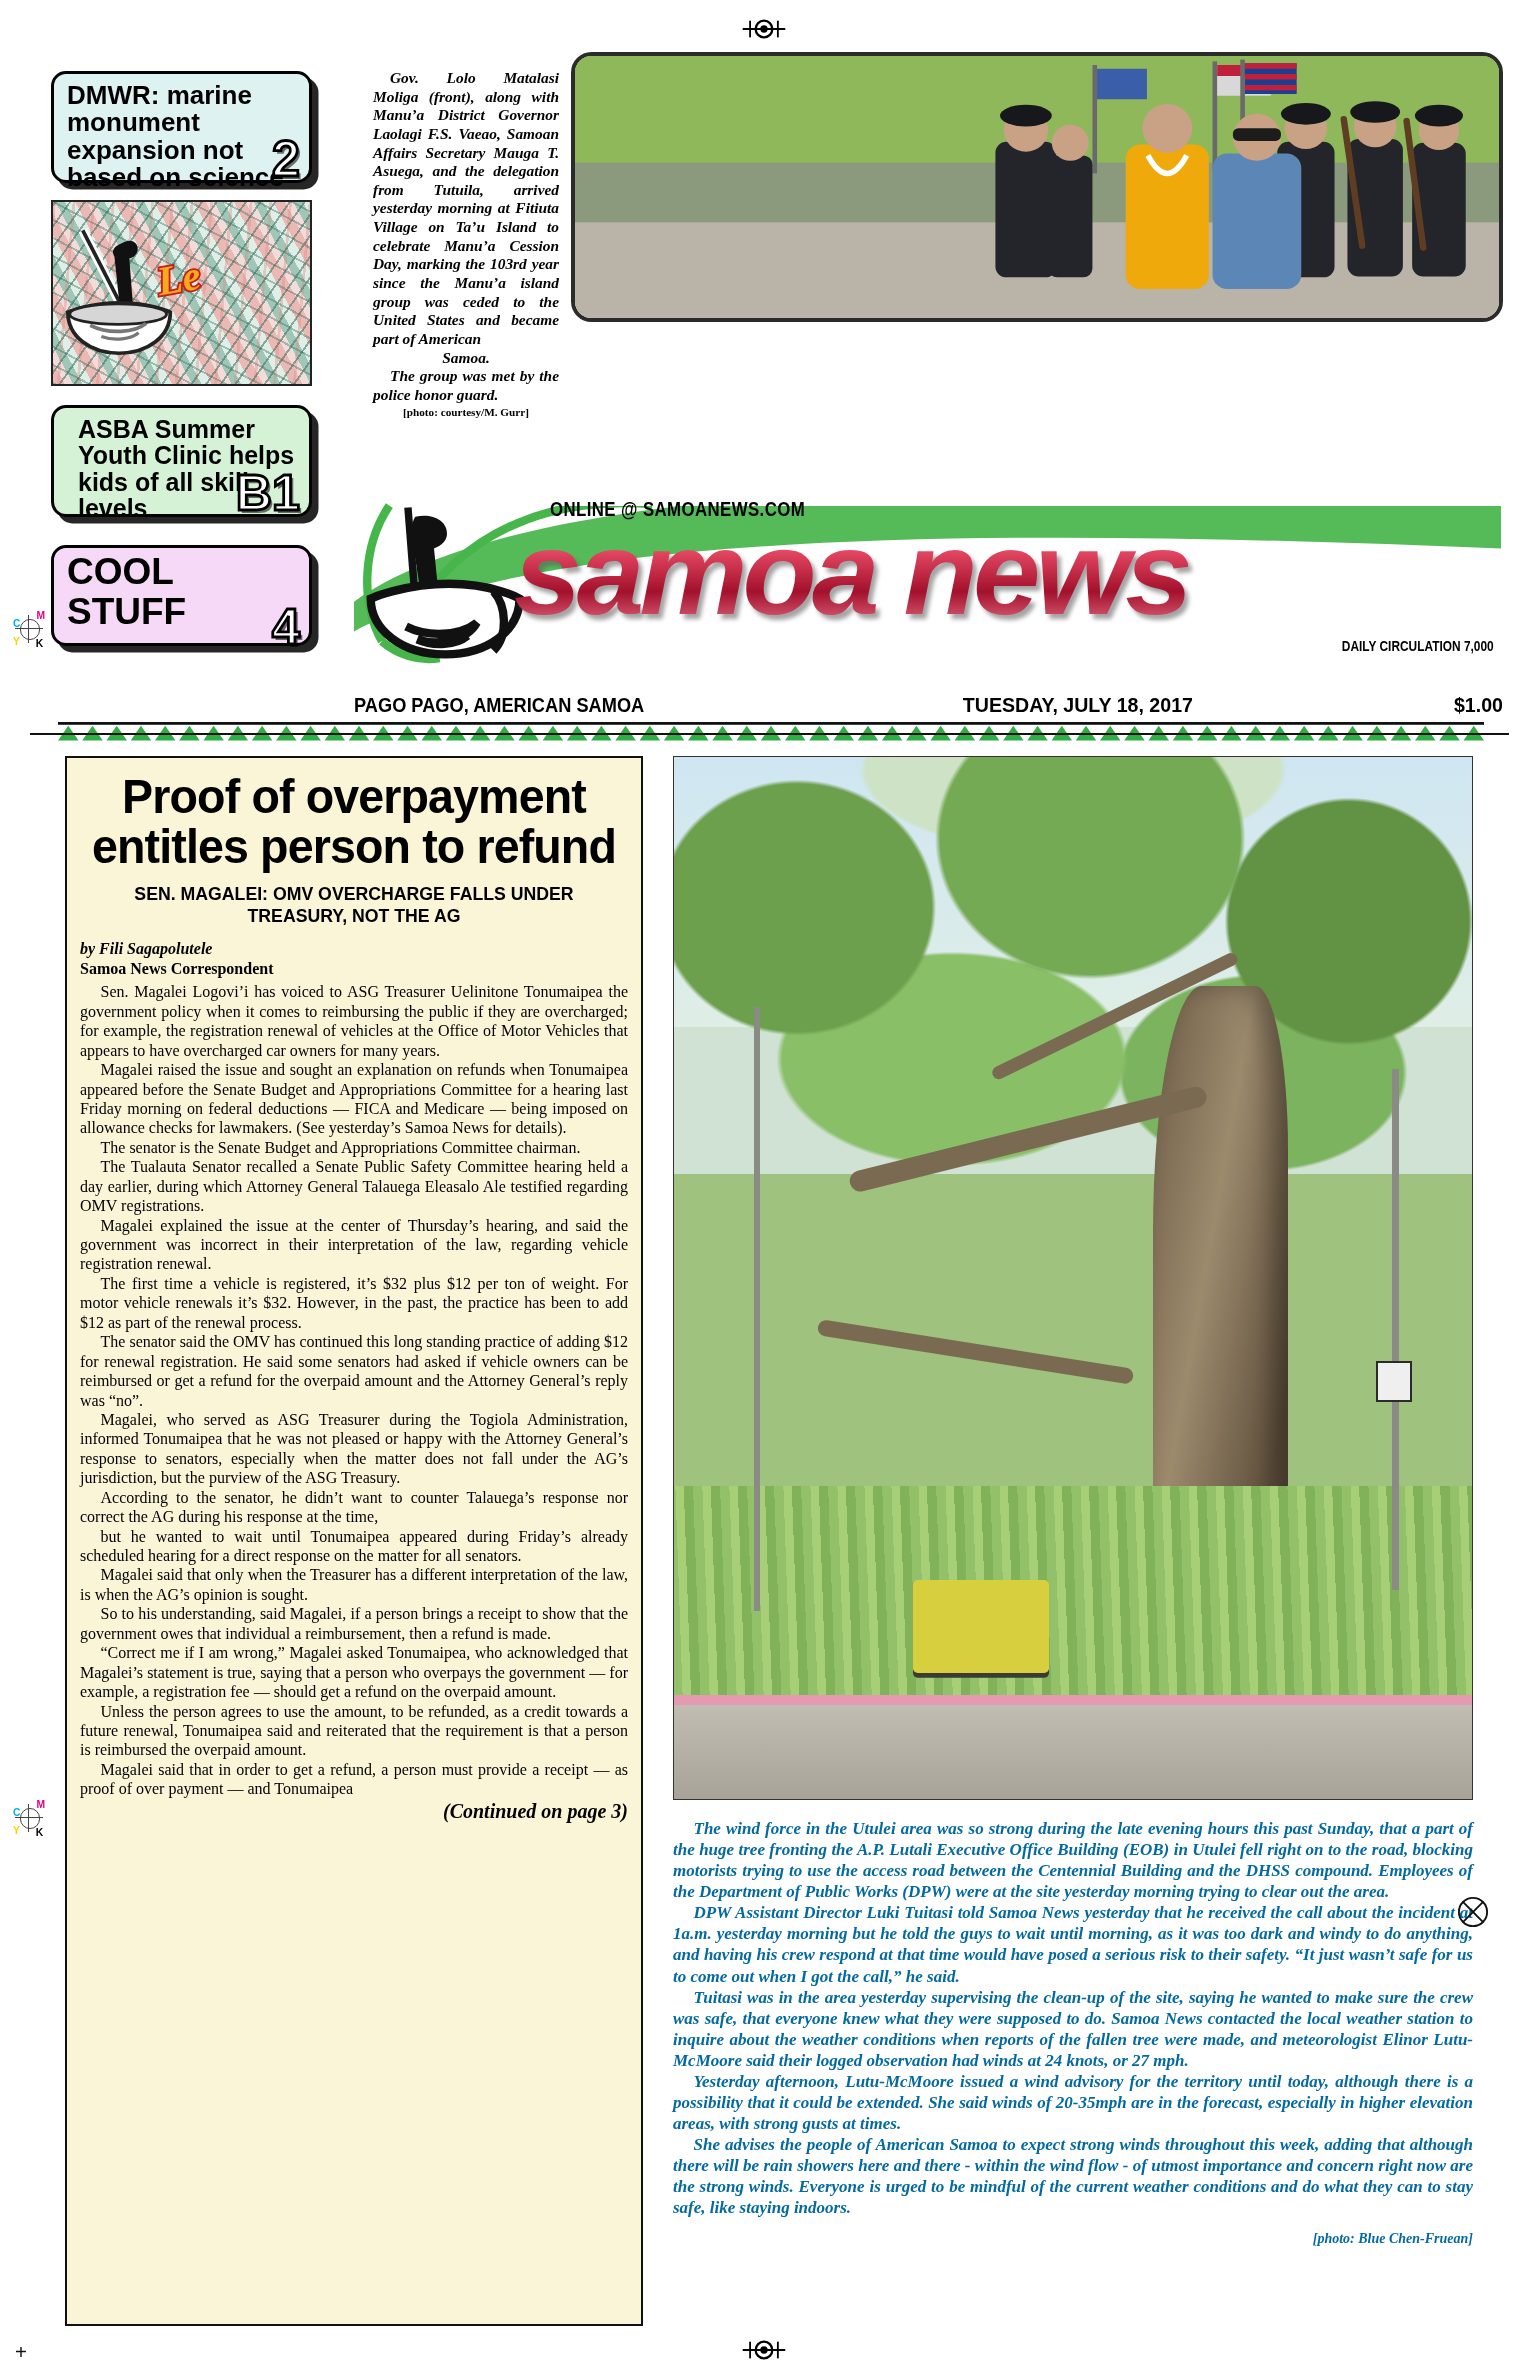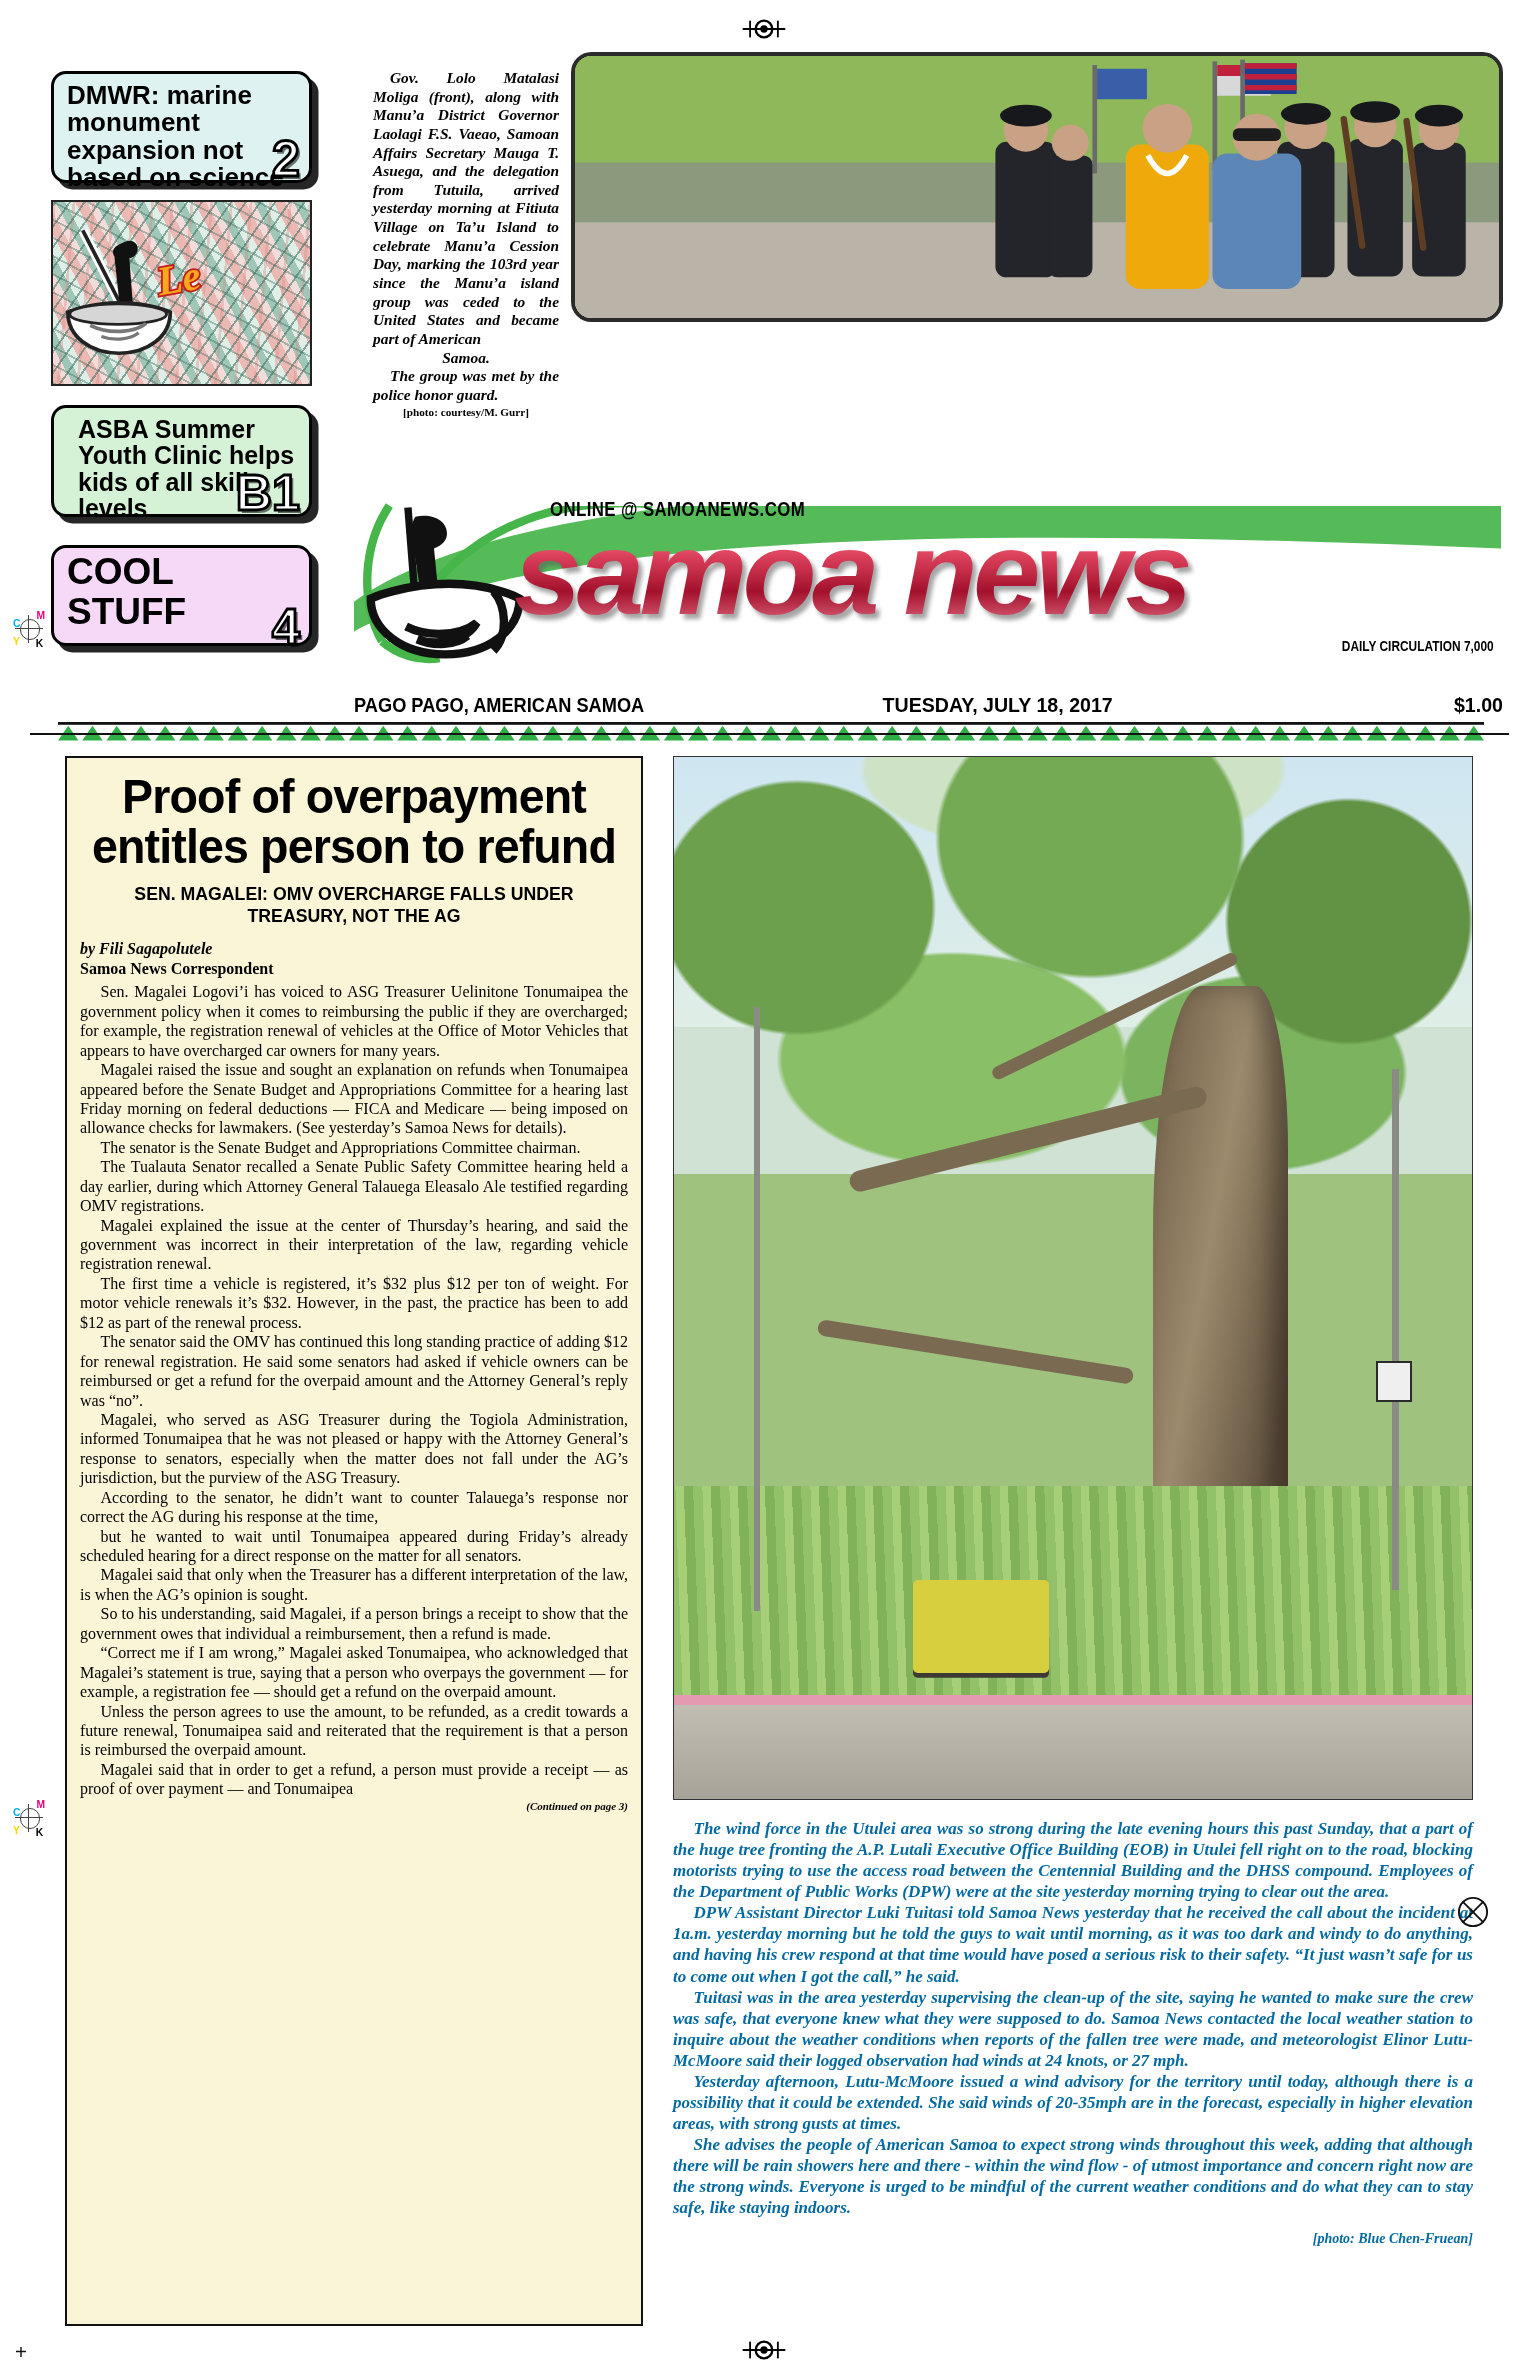--- a/index.html
+++ b/index.html
@@ -106,21 +106,21 @@
     transform:scaleX(.85);transform-origin:right center;color:#000;
   }
   #sail-logo{position:absolute;left:0px;top:9.3px;width:186px;height:177px;}
 
   #folio{
     position:absolute;left:354px;top:688px;width:1149px;height:26px;
     font-family:"Liberation Sans",sans-serif;font-weight:bold;font-size:19.6px;
     display:flex;align-items:center;color:#000;
   }
   #folio .left{width:46%;transform:scaleX(.93);transform-origin:left center;}
-  #folio .mid{width:34%;}
+  #folio .mid{width:34%;text-align:center;}
   #folio .right{width:20%;text-align:right;}
 
   
   #tri-rule{position:absolute;left:58px;top:718px;width:1426px;height:18.6px;}
 
   
   #lower{position:absolute;left:30px;top:733px;width:1479px;height:1622px;border-top:2.8px solid #111;}
 
   
   #lead-box{
@@ -135,21 +135,21 @@
   #lead-sub{
     font-family:"Liberation Sans",sans-serif;font-weight:bold;font-size:17.7px;
     text-align:center;line-height:1.22;margin:13px 3.7px 11.2px 3.7px;color:#000;
   }
   #byline{font-family:"Liberation Serif",serif;font-weight:bold;font-style:italic;font-size:16px;line-height:1.25;margin-bottom:3.7px;}
   #byline div:nth-child(2){font-style:normal;}
   #lead-body p{
     margin:0;font-family:"Liberation Serif",serif;font-size:16px;line-height:1.215;
     text-align:justify;text-indent:20.5px;color:#000;
   }
-  #contd{font-family:"Liberation Serif",serif;font-style:italic;font-weight:bold;font-size:11px;text-align:right;margin-top:0.9px;}
+  #contd{font-family:"Liberation Serif",serif;font-style:italic;font-weight:bold;font-size:20px;text-align:right;margin-top:0.9px;}
 
   
   #photo-tree{
     position:absolute;left:643px;top:20.5px;width:800px;height:1044px;
     border:1.9px solid #333;box-sizing:border-box;overflow:hidden;
     background:linear-gradient(#b9d6ea 0 18%,#cfe2d4 18% 40%,#9fc27e 40% 72%,#86ae66 72% 88%,#b5b5ad 88% 100%);
   }
   #photo-tree .sky{position:absolute;left:0;right:0;top:0;height:26%;background:linear-gradient(#cfe6f2,#dfeee6);}
   #photo-tree .canopy{
     position:absolute;left:-4%;top:-4%;width:108%;height:66%;

